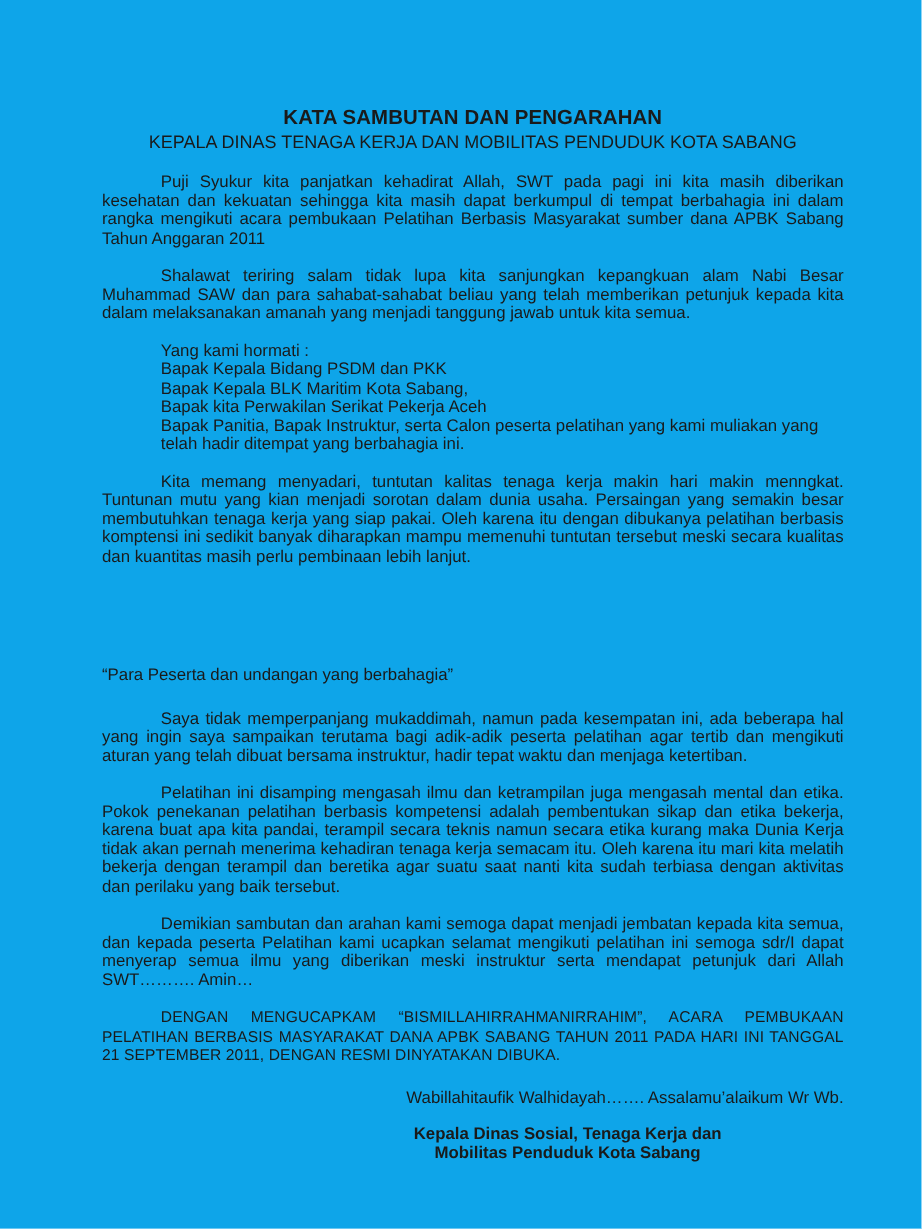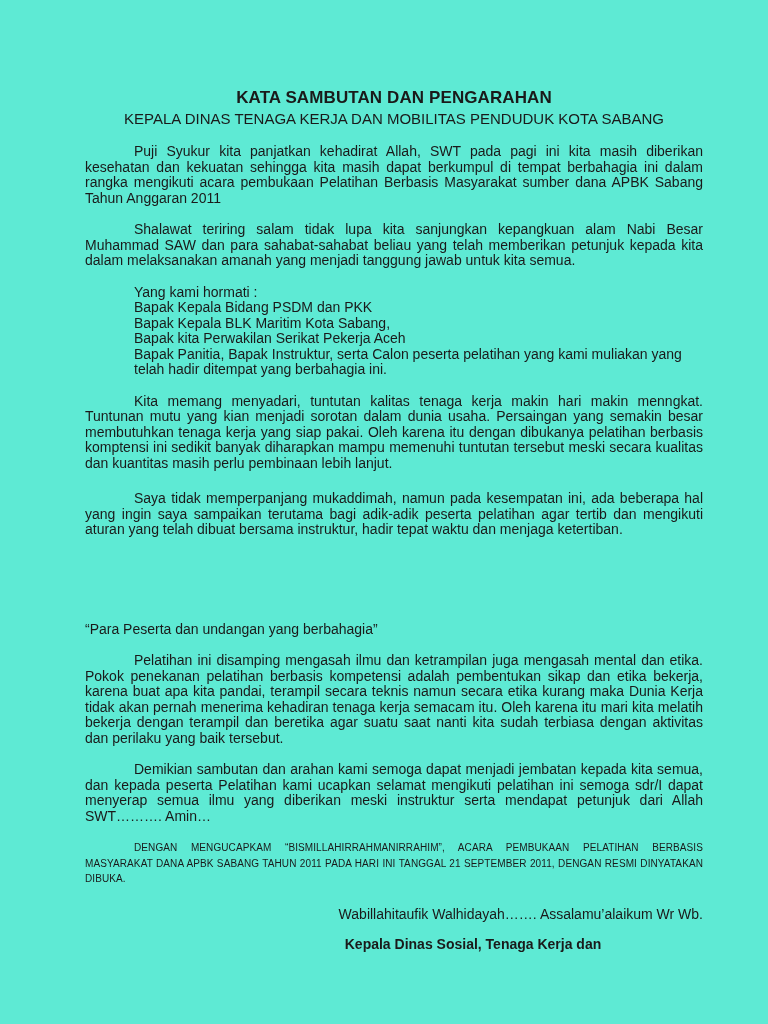--- a/index.html
+++ b/index.html
@@ -4,21 +4,21 @@
 <style>
   html, body {
     margin: 0;
     padding: 0;
     background: #ffffff;
   }
   .page {
     position: relative;
     width: 768px;
     height: 1024px;
-    background: #5eead4;
+    background: #0ea5e9;
     overflow: hidden;
     font-family: "Liberation Sans", "DejaVu Sans", sans-serif;
     color: #1a1a1a;
     -webkit-font-smoothing: antialiased;
   }
   .content {
     padding: 0 65px 0 85px; 
     font-size: 14px;
     line-height: 15.5px;
   }
@@ -46,21 +46,21 @@
   .greeting-block   { margin: 16px 0 0 0; }
   .greeting-heading { padding-left: 49px; }
   .greeting-item    { padding-left: 49px; }
   .quote-line {
     margin: 84px 0 0 0;
     text-indent: 0;
     text-align: left;
   }
   .after-quote { margin-top: 20px; }
   .caps-para {
-    font-size: 10px;
+    font-size: 13px;
     letter-spacing: 0.1px;
   }
   .closing-line {
     margin: 20px 0 0 0;
     text-indent: 49px;
     text-align: right;
   }
   .signature-block {
     margin: 15px 75px 0 auto;
     width: 310px;
@@ -84,30 +84,31 @@
     <div class="greeting-block">
       <div class="greeting-heading">Yang kami hormati :</div>
       <div class="greeting-item">Bapak Kepala Bidang PSDM dan PKK</div>
       <div class="greeting-item">Bapak Kepala BLK Maritim Kota Sabang,</div>
       <div class="greeting-item">Bapak kita Perwakilan Serikat Pekerja Aceh</div>
       <div class="greeting-item">Bapak Panitia, Bapak Instruktur, serta Calon peserta pelatihan yang kami muliakan yang telah hadir ditempat yang berbahagia ini.</div>
     </div>
 
     <p class="para">Kita memang menyadari, tuntutan kalitas tenaga kerja makin hari makin menngkat. Tuntunan mutu yang kian menjadi sorotan dalam dunia usaha. Persaingan yang semakin besar membutuhkan tenaga kerja yang siap pakai. Oleh karena itu dengan dibukanya pelatihan berbasis komptensi ini sedikit banyak diharapkan mampu memenuhi tuntutan tersebut meski secara kualitas dan kuantitas masih perlu pembinaan lebih lanjut.</p>
 
+    <p class="para quote-line">“Para Peserta dan undangan yang berbahagia”</p>
+
     <p class="para after-quote">Saya tidak memperpanjang mukaddimah, namun pada kesempatan ini, ada beberapa hal yang ingin saya sampaikan terutama bagi adik-adik peserta pelatihan agar tertib dan mengikuti aturan yang telah dibuat bersama instruktur, hadir tepat waktu dan menjaga ketertiban.</p>
-
-    <p class="para quote-line">“Para Peserta dan undangan yang berbahagia”</p>
 
     <p class="para">Pelatihan ini disamping mengasah ilmu dan ketrampilan juga mengasah mental dan etika. Pokok penekanan pelatihan berbasis kompetensi adalah pembentukan sikap dan etika bekerja, karena buat apa kita pandai, terampil secara teknis namun secara etika kurang maka Dunia Kerja tidak akan pernah menerima kehadiran tenaga kerja semacam itu. Oleh karena itu mari kita melatih bekerja dengan terampil dan beretika agar suatu saat nanti kita sudah terbiasa dengan aktivitas dan perilaku yang baik tersebut.</p>
 
     <p class="para">Demikian sambutan dan arahan kami semoga dapat menjadi jembatan kepada kita semua, dan kepada peserta Pelatihan kami ucapkan selamat mengikuti pelatihan ini semoga sdr/I dapat menyerap semua ilmu yang diberikan meski instruktur serta mendapat petunjuk dari Allah SWT………. Amin…</p>
 
     <p class="para caps-para">DENGAN MENGUCAPKAM “BISMILLAHIRRAHMANIRRAHIM”, ACARA PEMBUKAAN PELATIHAN BERBASIS MASYARAKAT DANA APBK SABANG TAHUN 2011 PADA HARI INI TANGGAL 21 SEPTEMBER 2011, DENGAN RESMI DINYATAKAN DIBUKA.</p>
 
     <p class="para closing-line">Wabillahitaufik Walhidayah……. Assalamu’alaikum Wr Wb.</p>
 
     <div class="signature-block">
       <div>Kepala Dinas Sosial, Tenaga Kerja dan</div>
+      <div>Mobilitas Penduduk Kota Sabang</div>
     </div>
 
   </div>
 </div>
 
 </body></html>

